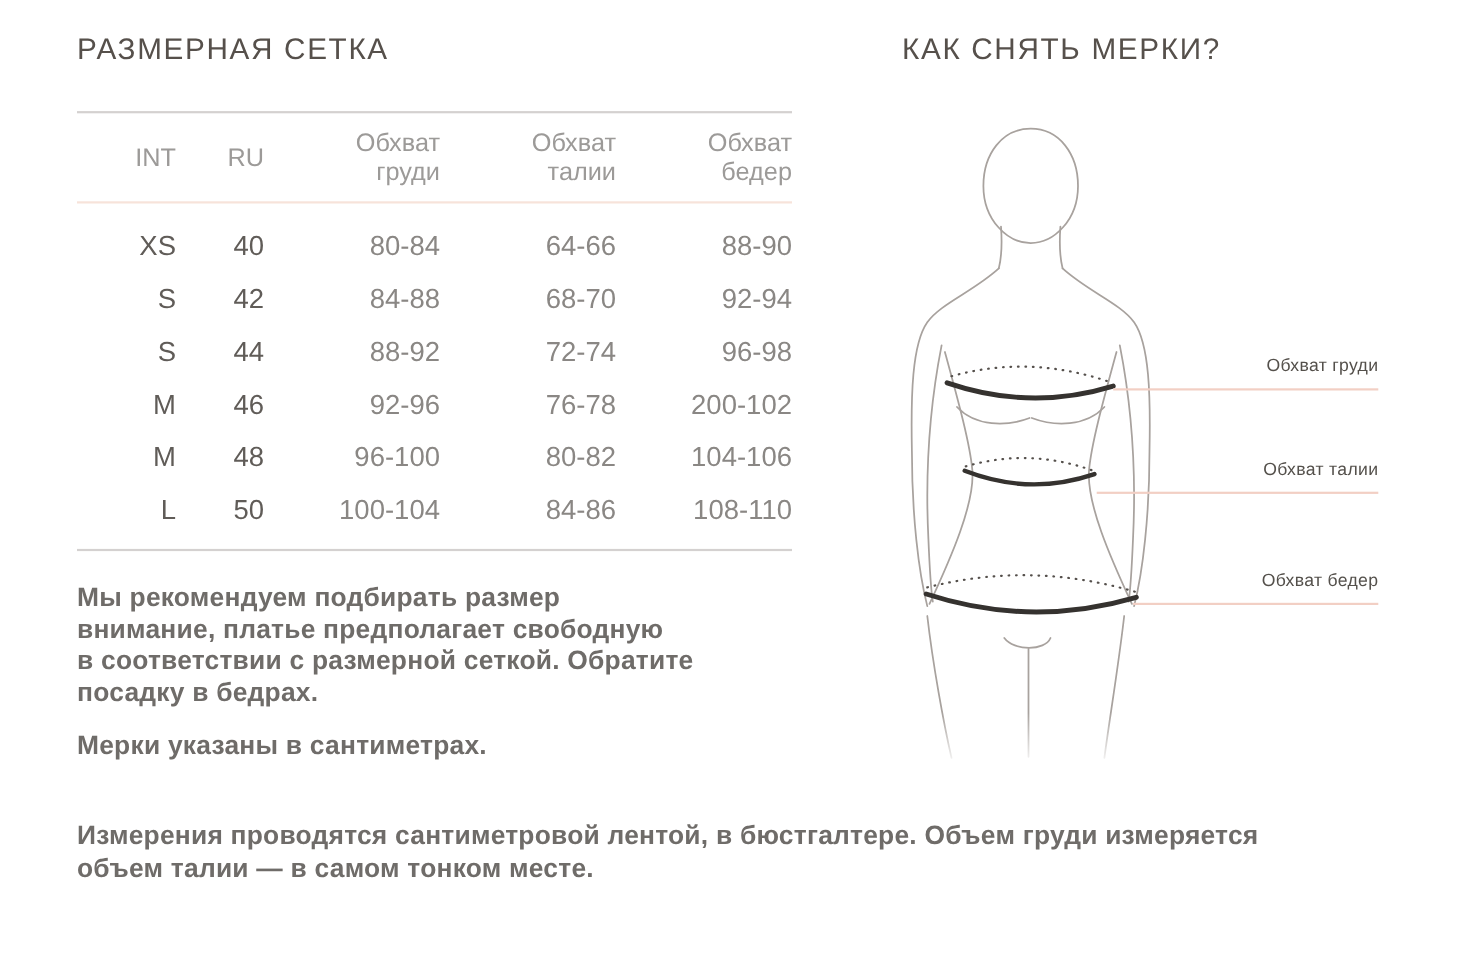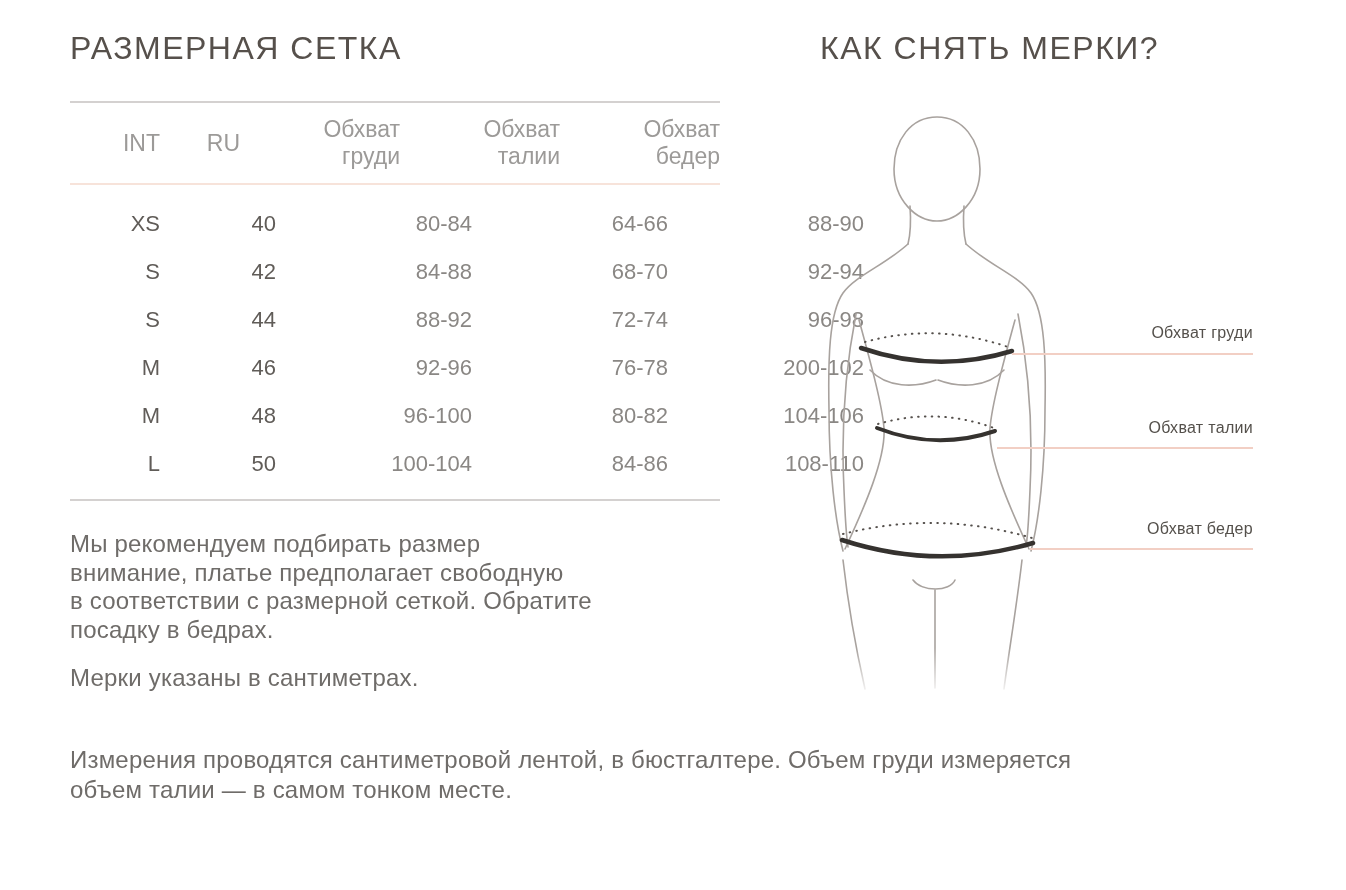--- a/index.html
+++ b/index.html
@@ -8,21 +8,21 @@
     background:#ffffff;
     font-family:"Liberation Sans", sans-serif;
     position:relative;
     overflow:hidden;
     color:#56504b;
   }
   .abs { position:absolute; }
 
   
   .section-title {
-    font-size:32px;
+    font-size:27px;
     font-weight:500;
     letter-spacing:1.5px;
     color:#56504b;
     white-space:nowrap;
   }
   #left-title  { left:70px;  top:30px; }
   #right-title { left:820px; top:30px; }
 
   
   #size-table {
@@ -41,33 +41,33 @@
     color:#9c9a98;
     font-size:23px;
     line-height:27px;
     border-bottom:2px solid #f7e3da;
   }
   .th-cell span { display:block; }
   #size-table .tbody { padding:15px 0 11px 0; }
   .t-row {
     height:48px;
     align-items:center;
-    font-size:22px;
-    gap:36px;
+    font-size:25px;
   }
   .c-int, .c-ru { color:#605c58; }
   .c-meas { color:#8a8784; }
 
   
   .note {
     left:70px;
     font-size:24px;
     line-height:28.5px;
     letter-spacing:0.2px;
     color:#6f6c69;
+    font-weight:bold;
   }
   #note-primary { top:530px; }
   #note-units   { top:664px; }
   #footer-note  { top:745px; line-height:30px; }
 
   
   #figure-svg { left:815px; top:108px; }
 
   
   .m-label {

